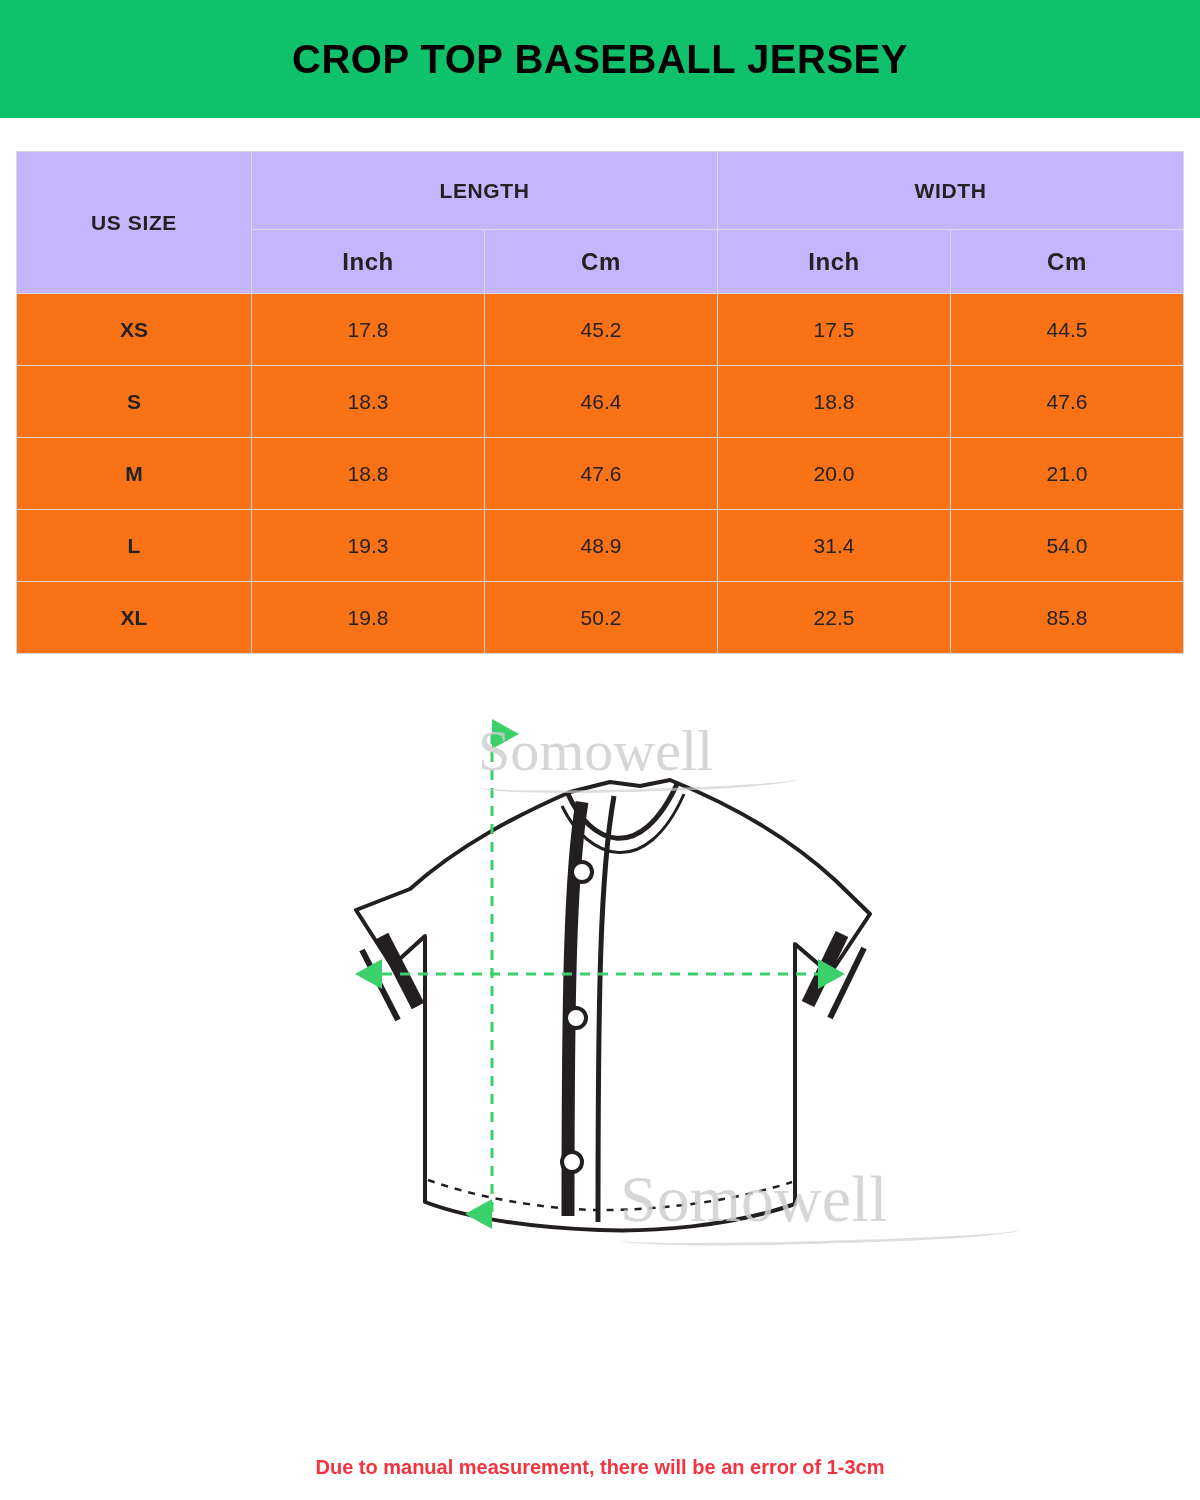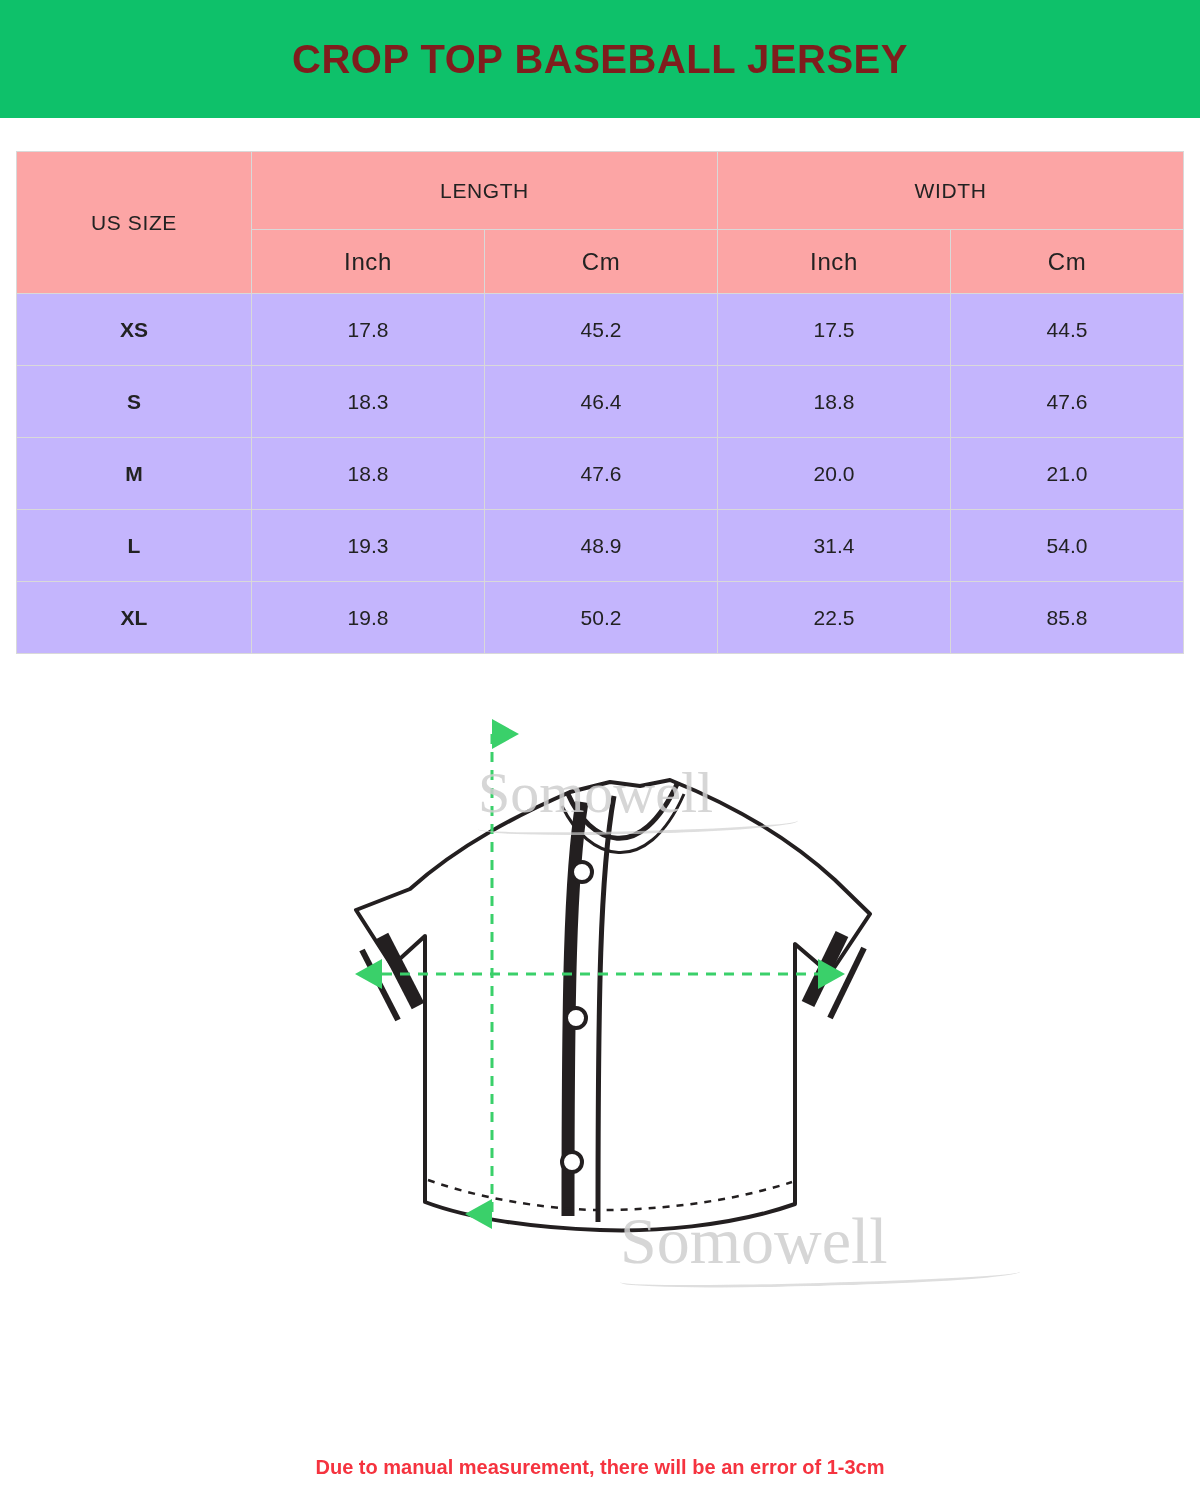--- a/index.html
+++ b/index.html
@@ -18,21 +18,21 @@
   
   .header {
     width: 1200px;
     height: 118px;
     background: #0ec16a;
     display: flex;
     align-items: center;
     justify-content: center;
   }
   .header-title {
-    color: #7f1d1d;
+    color: #000000;
     font-size: 40px;
     font-weight: bold;
     letter-spacing: 0.5px;
     text-transform: uppercase;
     text-align: center;
   }
 
   
   .table-wrap {
     margin: 33px 16px 0 16px;
@@ -46,54 +46,54 @@
     z-index: 2;
   }
   table.size-table th,
   table.size-table td {
     border: 1px solid #d9d9d9;
     text-align: center;
     color: #222222;
     background: rgba(244,244,244,0.0);
   }
   table.size-table thead th {
-    background: #fca5a5;
+    background: #c4b5fd;
     font-size: 21px;
-    font-weight: normal;
+    font-weight: bold;
     letter-spacing: 0.6px;
     height: 78px;
   }
   table.size-table thead tr.sub th {
     height: 64px;
     font-size: 24px;
   }
   table.size-table tbody td {
     height: 72px;
     font-size: 21px;
-    background: #c4b5fd;
+    background: #f97316;
   }
   table.size-table tbody td.size-cell {
     font-weight: bold;
     font-size: 21px;
   }
   .col-size { width: 235px; }
   .col-q { width: 233px; }
 
   
   .wm {
     position: absolute;
     color: #cfcfcf;
     font-family: "Liberation Serif", serif;
     font-weight: normal;
     user-select: none;
     pointer-events: none;
     z-index: 1;
     opacity: 0.85;
   }
-  .wm .wm-text { display: block; line-height: 1; margin-top: 42px; }
+  .wm .wm-text { display: block; line-height: 1; }
   .wm .wm-swash {
     display: block;
     height: 18px;
     margin-top: -6px;
     border-bottom: 3px solid #cfcfcf;
     border-radius: 50%;
     transform: rotate(-1.5deg);
     opacity: .8;
   }
   #wm-table { left: 62px; top: 288px; font-size: 62px; width: 420px; }

